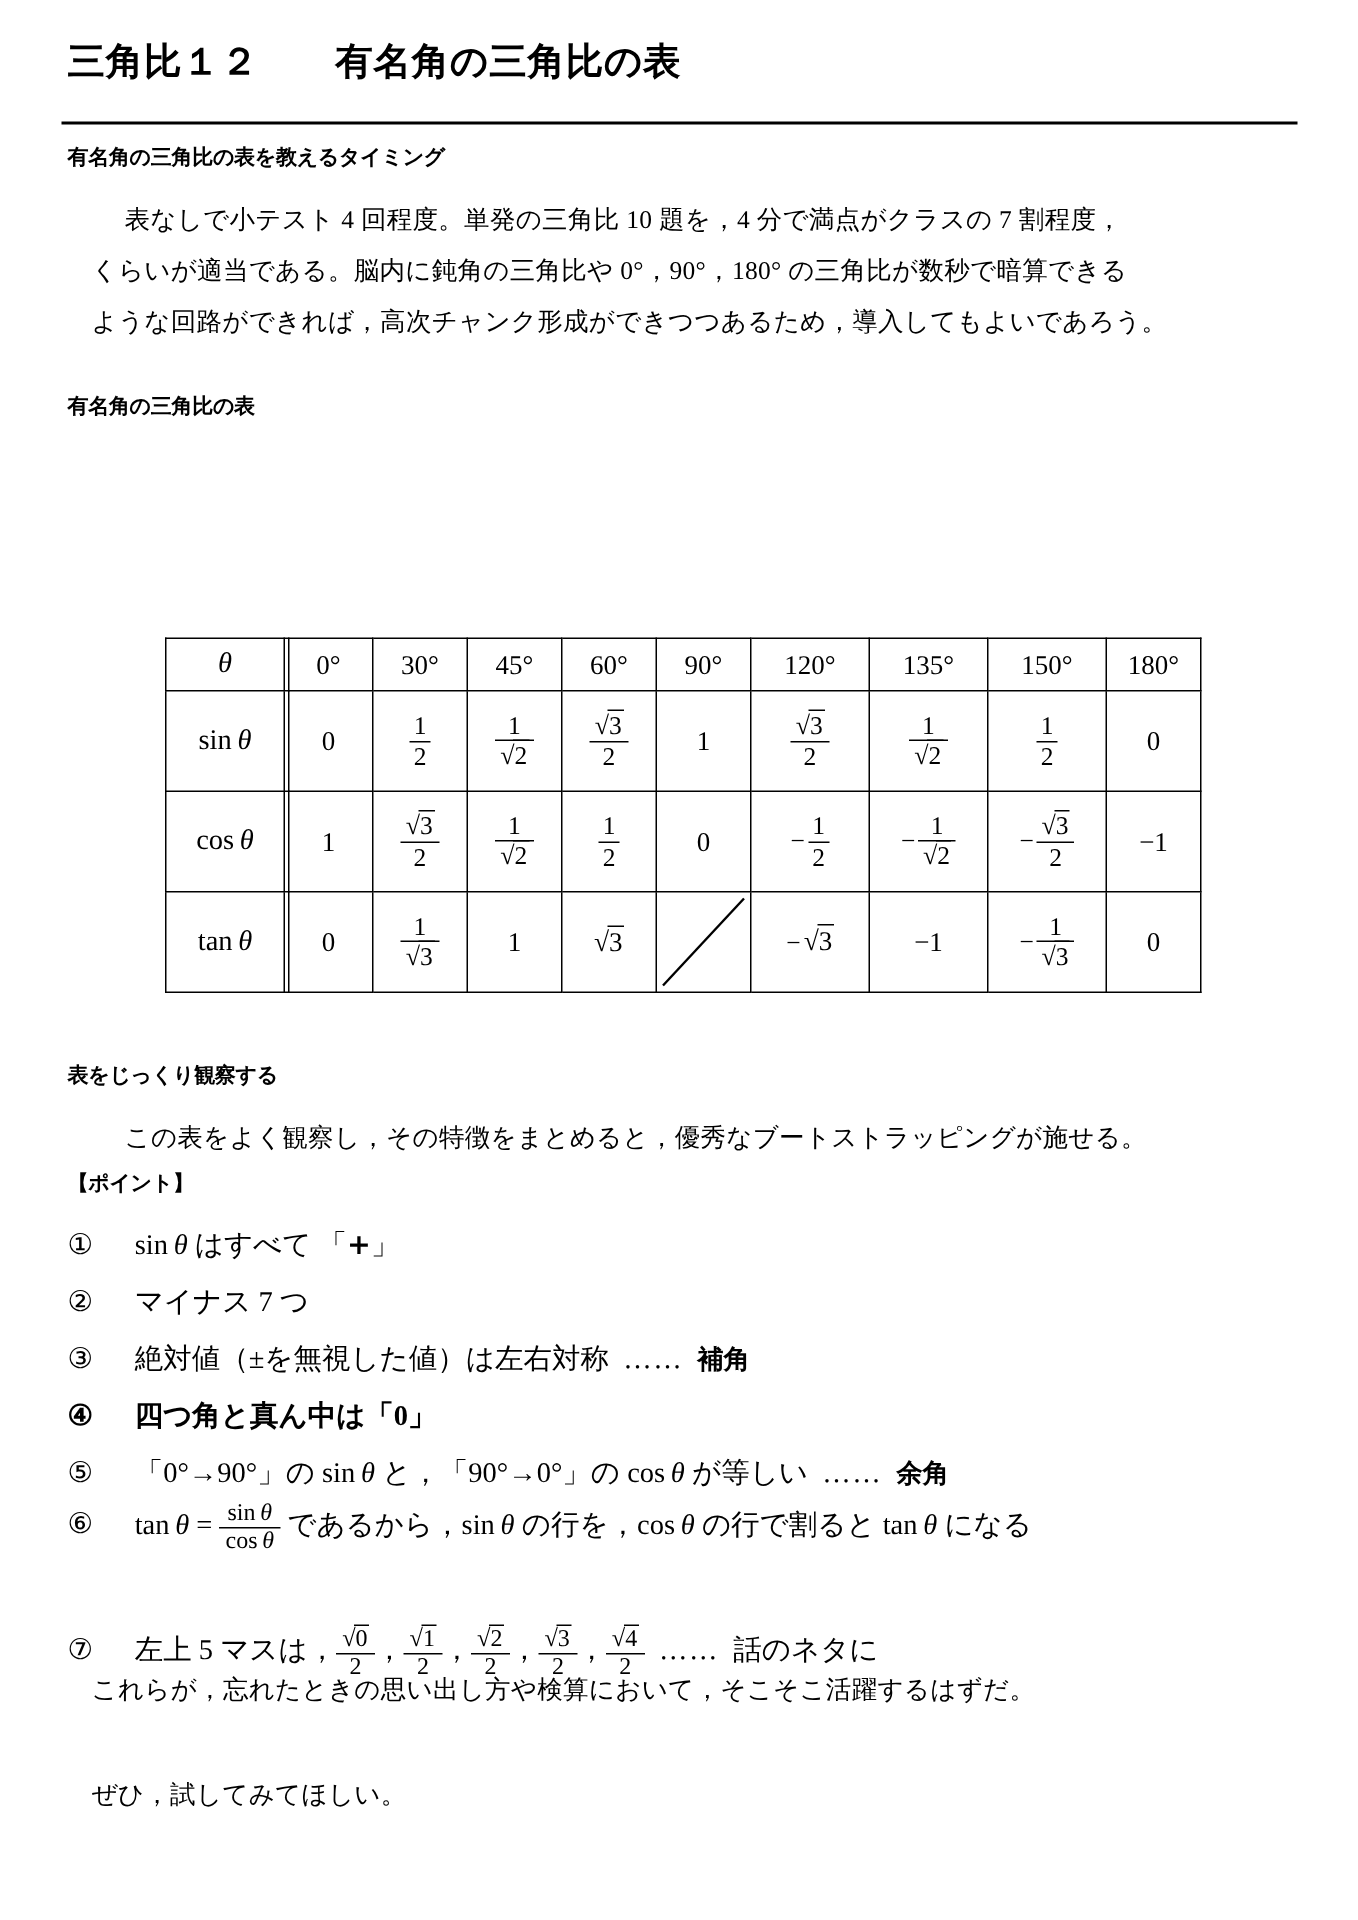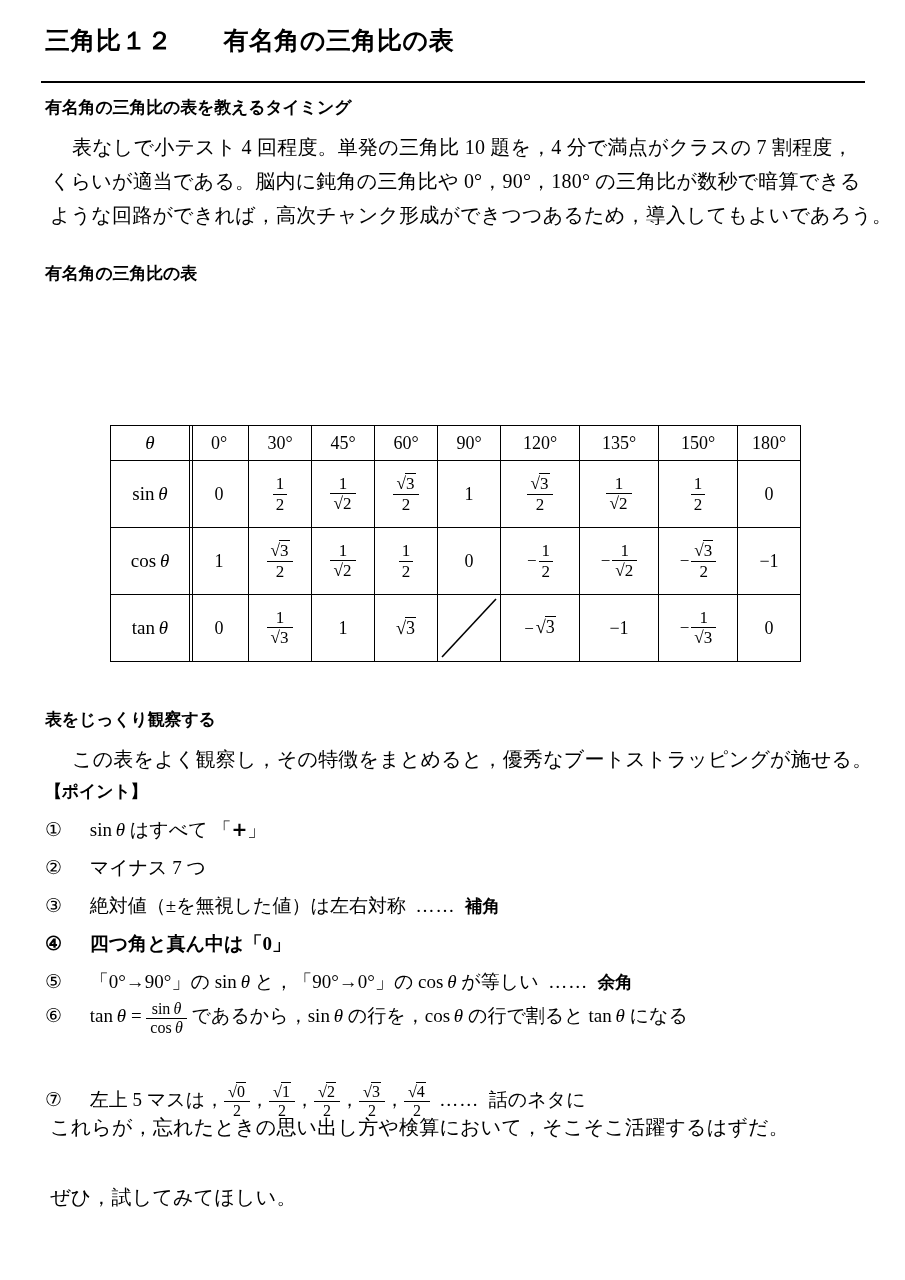--- a/index.html
+++ b/index.html
@@ -42,31 +42,31 @@
     height: 2px;
     background: #000;
   }
 
   
   .sec-head {
     position: absolute;
     left: 45px;
     font-family: "DejaVu Sans", "Liberation Sans", sans-serif;
     font-weight: bold;
-    font-size: 17px;
+    font-size: 14px;
     letter-spacing: -0.2px;
     white-space: pre;
   }
 
   
   .para {
     position: absolute;
-    left: 50px;
+    left: 61px;
     width: 822px;
-    font-size: 20px;
+    font-size: 17px;
     line-height: 34px;
     letter-spacing: 0.2px;
   }
   .para .ln { display: block; white-space: pre; }
   .indent1 { padding-left: 22px; }
 
   
   .mi { font-style: italic; font-family: "Liberation Serif", serif; }
 
   

